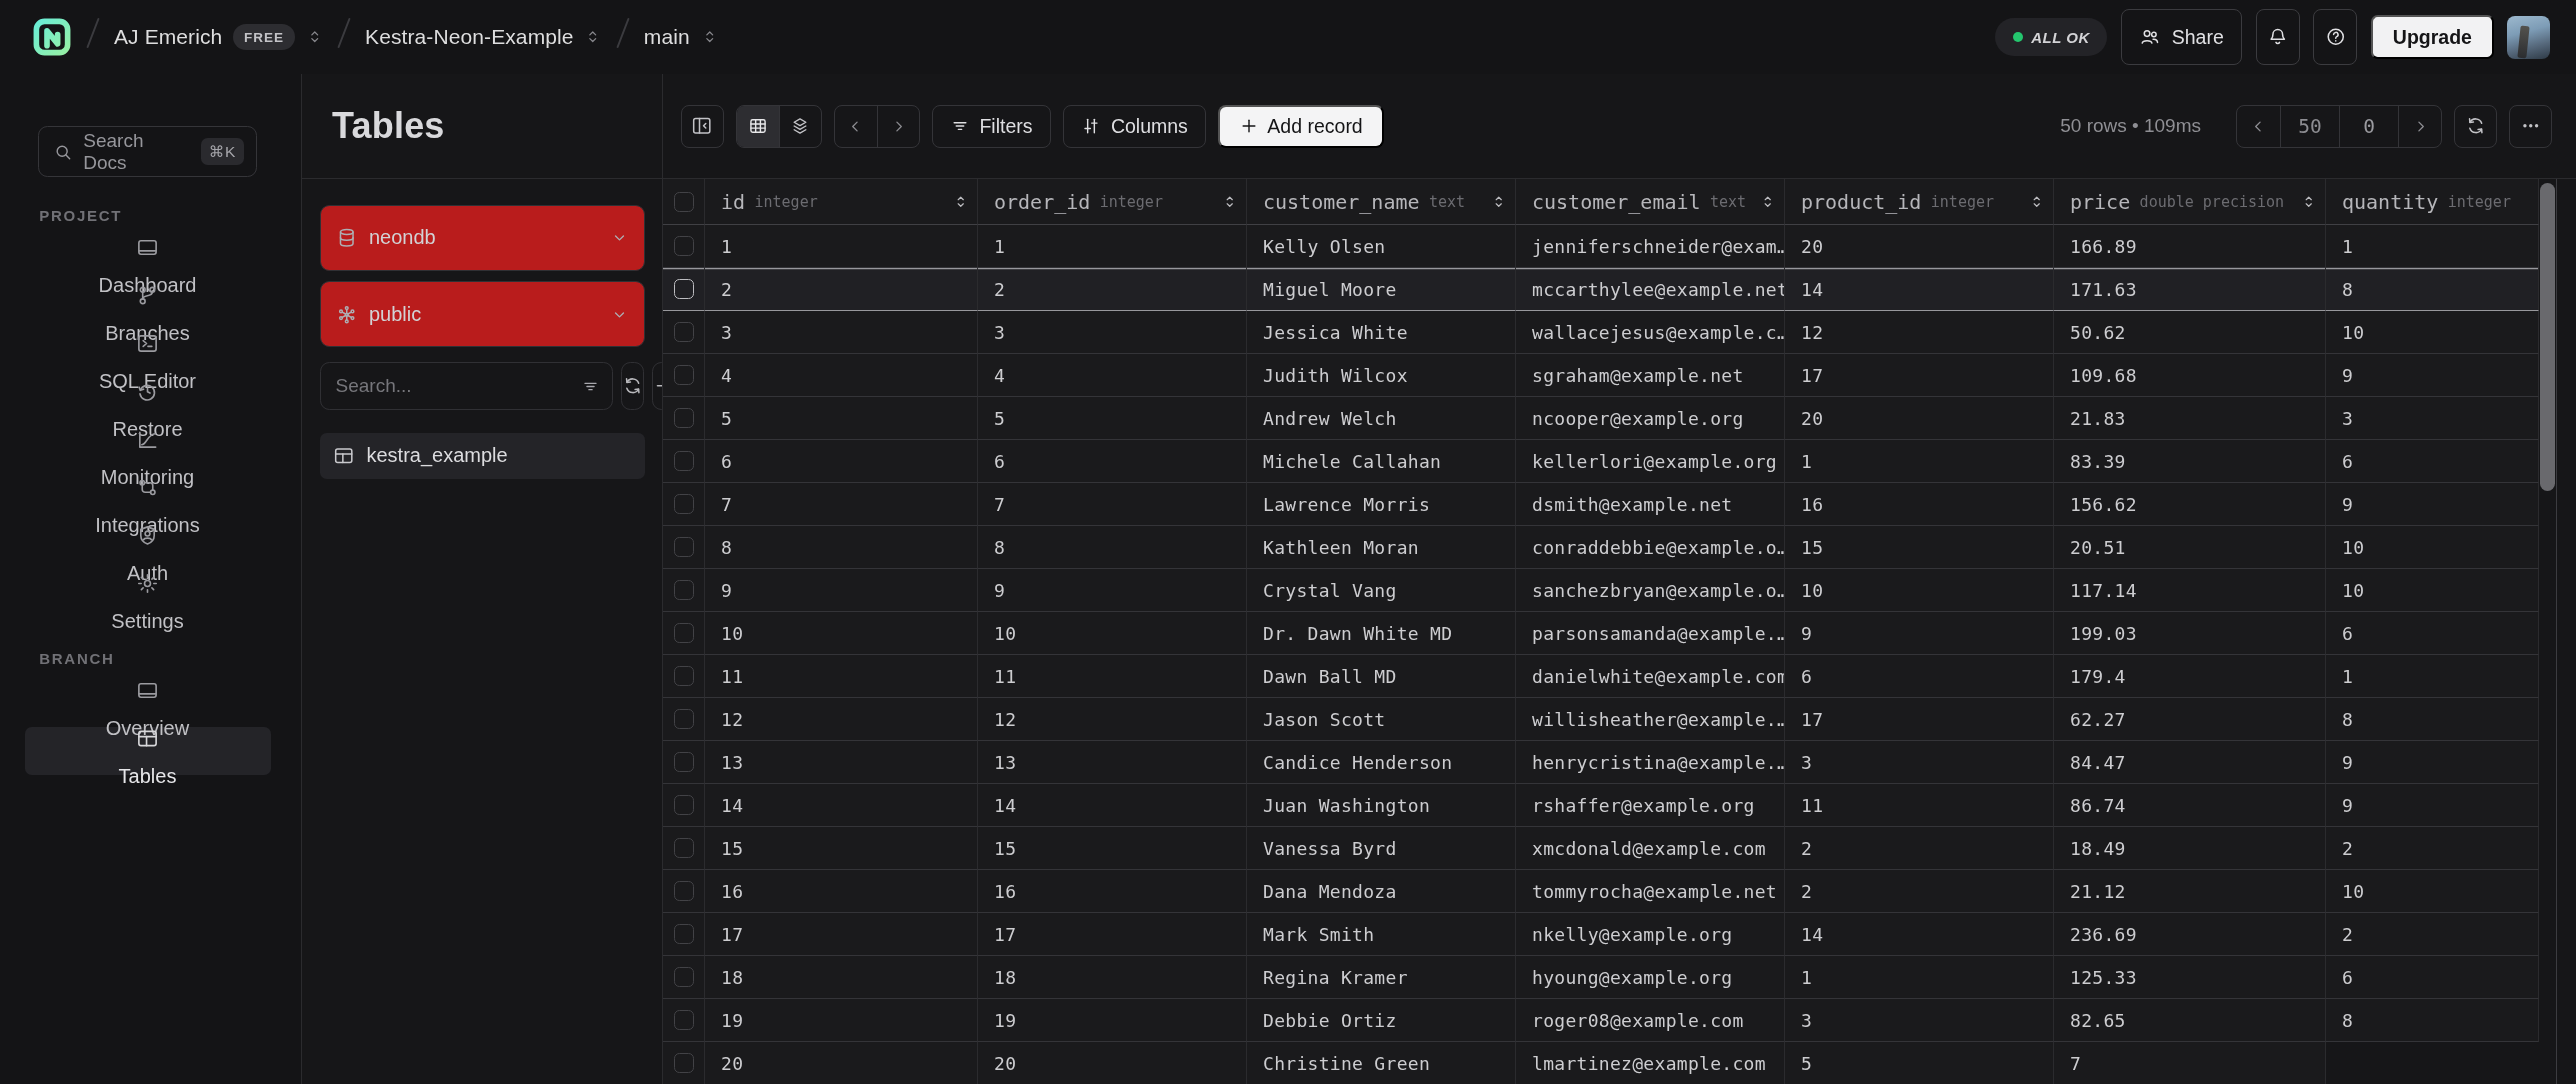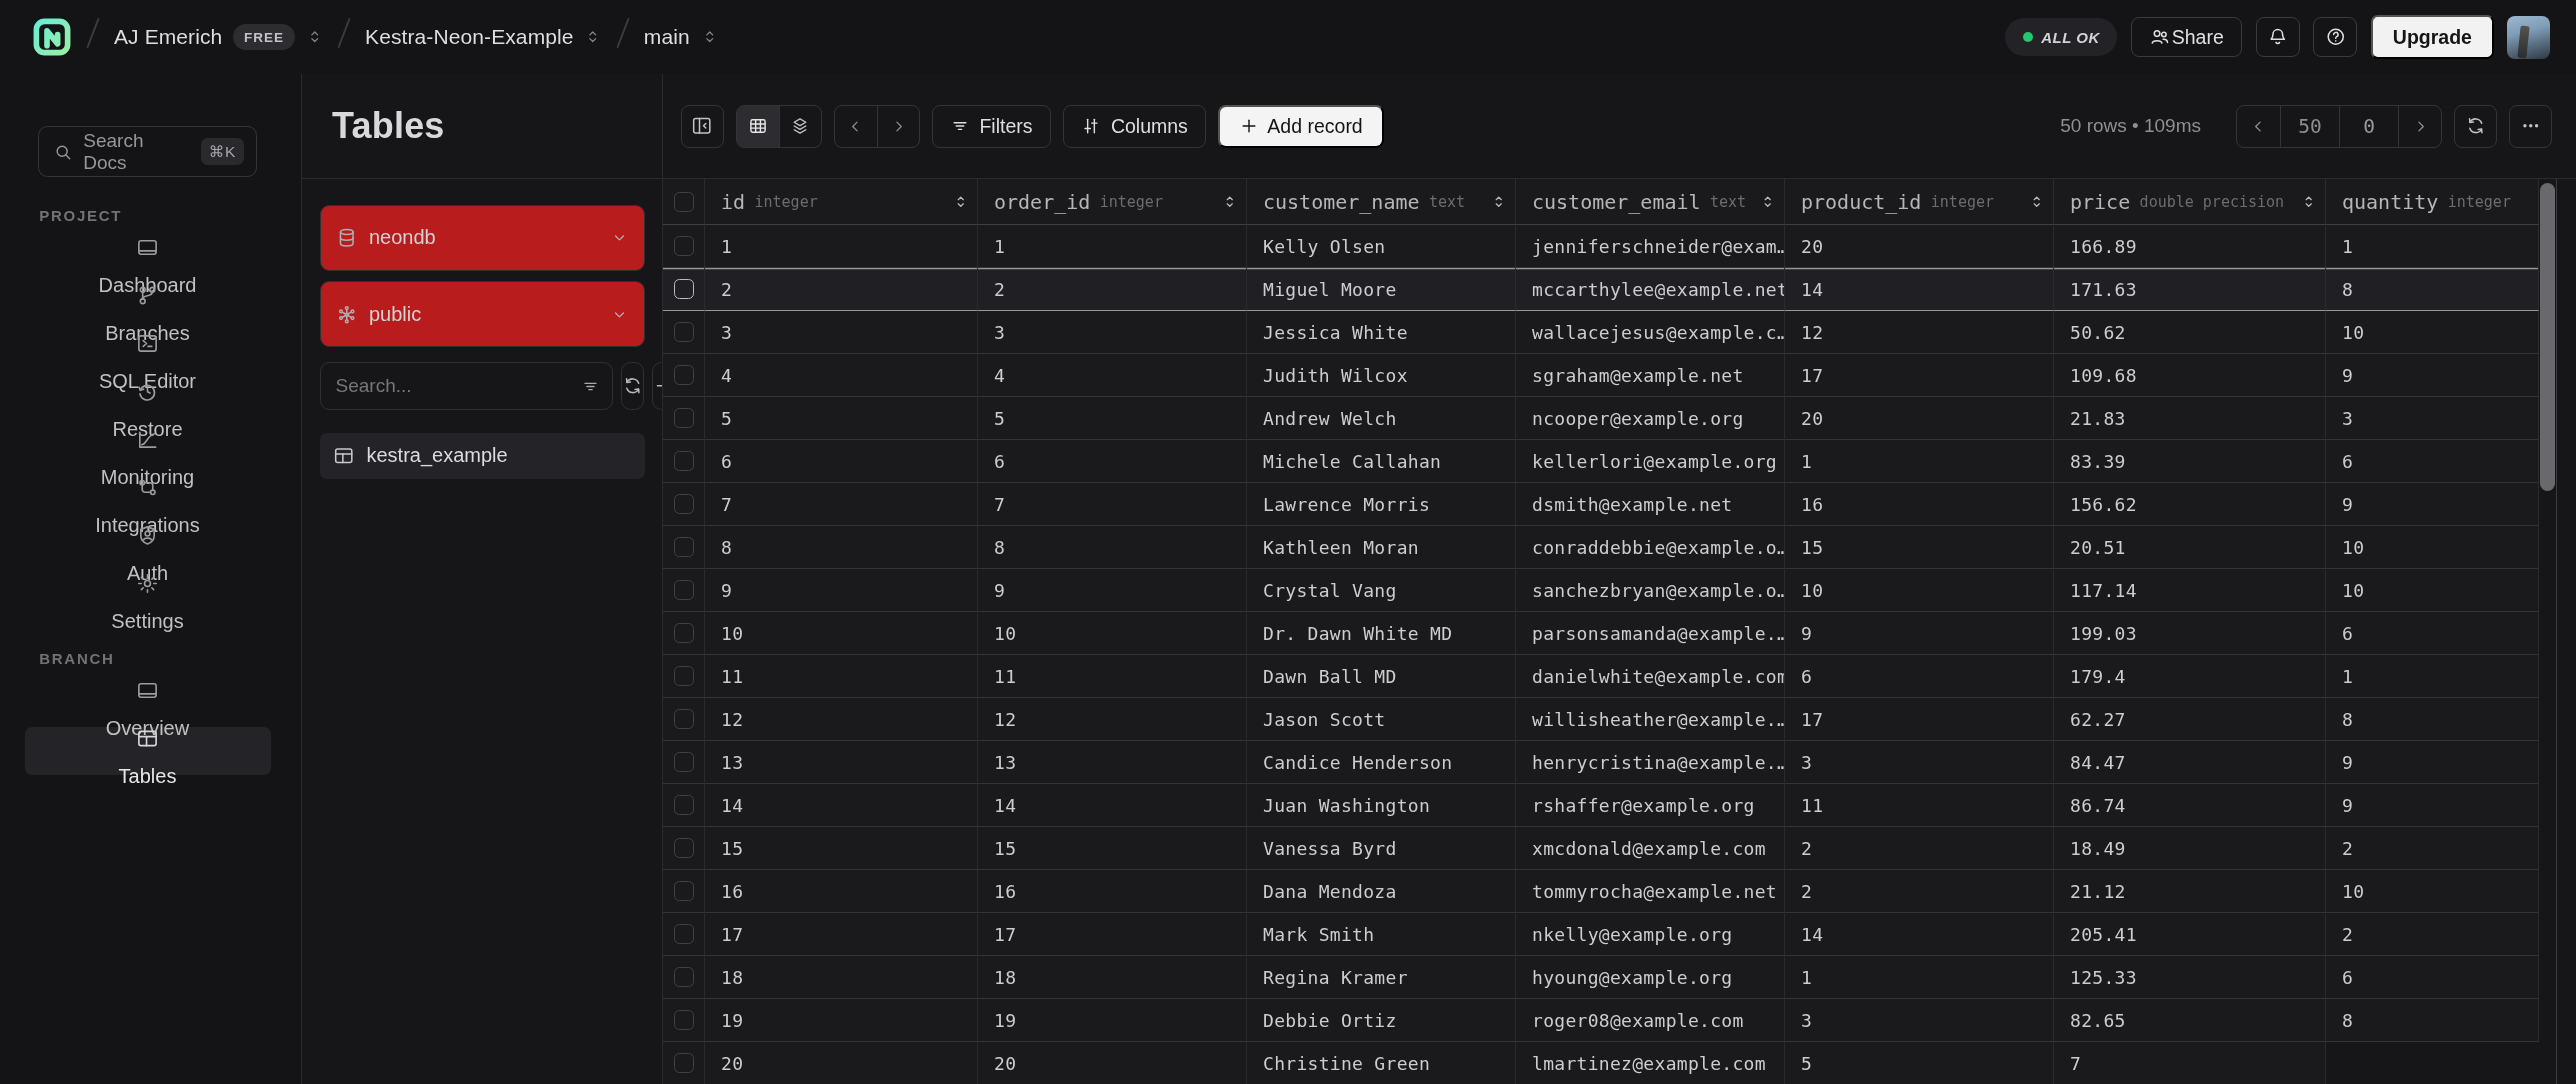--- a/index.html
+++ b/index.html
@@ -17,21 +17,21 @@
   .logo { width:40px; height:40px; }
   .slash { width:2px; height:32px; background:#3b3b3f; transform:rotate(21deg); border-radius:1.3px; margin:0 4px; }
   .crumb { display:flex; align-items:center; gap:10.8px; }
   .crumb .nm { font-size:21px; color:#dededf; letter-spacing:0.1px; }
   .badge-free { background:#2d2d31; color:#c3c3c7; font-size:13.5px; font-weight:700; letter-spacing:1px; border-radius:672px; padding:5.4px 10.8px; }
   .updown { color:#88888d; }
   .tb-right { display:flex; align-items:center; gap:13.5px; }
   .pill-status { display:flex; align-items:center; gap:8.7px; background:#232327; border-radius:672px; height:38px; padding:0 17.5px; }
   .dot-green { width:10px; height:10px; border-radius:50%; background:#24c66e; }
   .pill-status span { font-size:15px; font-weight:700; letter-spacing:0.5px; color:#d3d3d6;font-style:italic; }
-  .btn-outline { display:flex; align-items:center; gap:1px; height:40px; border:1.3px solid #3b3b3f; border-radius:8px; background:transparent; color:#e0e0e3; font-size:19.5px; padding:0 17.5px; }
+  .btn-outline { display:flex; align-items:center; gap:11px; height:56px; border:1.3px solid #3b3b3f; border-radius:8px; background:transparent; color:#e0e0e3; font-size:19.5px; padding:0 17.5px; }
   .btn-square { width:44px; padding:0; justify-content:center; }
   .btn-upgrade { height:44px; border-radius:6.7px; background:#f2f2f3; color:#151517; font-size:19.5px; font-weight:600; padding:0 20px; display:flex; align-items:center; }
   .avatar { width:43px; height:43px; border-radius:8px; background:linear-gradient(165deg,#9db9ce 0%,#7d9cb6 38%,#55677a 70%,#2e3a46 100%); position:relative; overflow:hidden; }
   .avatar:after { content:""; position:absolute; left:12px; top:10.8px; width:9.4px; height:32px; background:linear-gradient(#53524e,#2b2d30); transform:rotate(6deg); border-radius:2px; }
 
   
   .app { display:flex; height:1011px; }
 
   
   .sidebar { width:301px; flex:none; padding:52px 44px 0 38px; }
@@ -1018,21 +1018,21 @@
               <div class="t-cell">
                 <span class="cell-txt mono">Mark Smith</span>
               </div>
               <div class="t-cell">
                 <span class="cell-txt mono">nkelly@example.org</span>
               </div>
               <div class="t-cell">
                 <span class="cell-txt mono">14</span>
               </div>
               <div class="t-cell">
-                <span class="cell-txt mono">205.41</span>
+                <span class="cell-txt mono">236.69</span>
               </div>
               <div class="t-cell">
                 <span class="cell-txt mono">2</span>
               </div>
             </div>
             <div class="t-row">
               <div class="t-cell cb-cell">
                 <span class="checkbox"></span>
               </div>
               <div class="t-cell">

